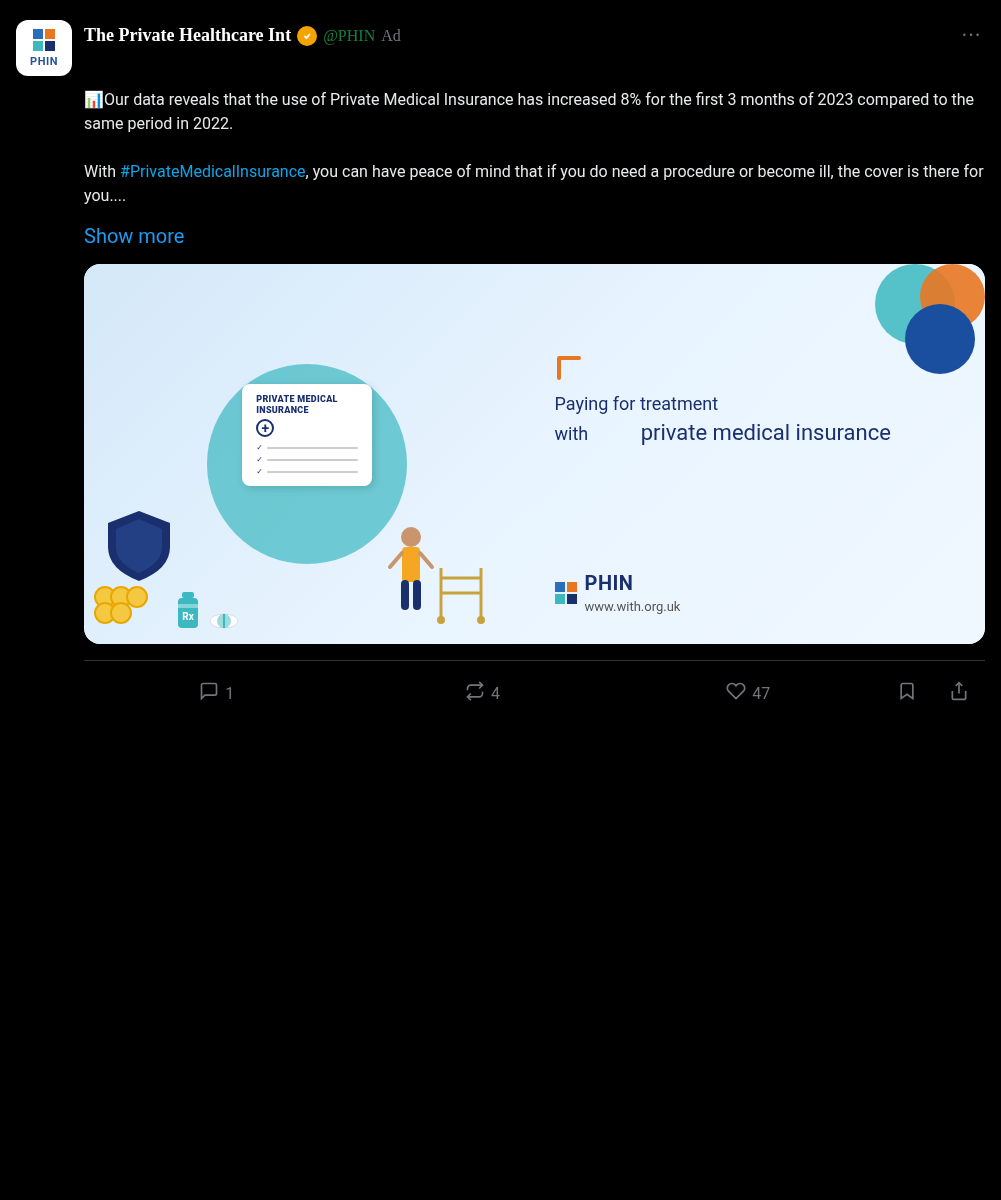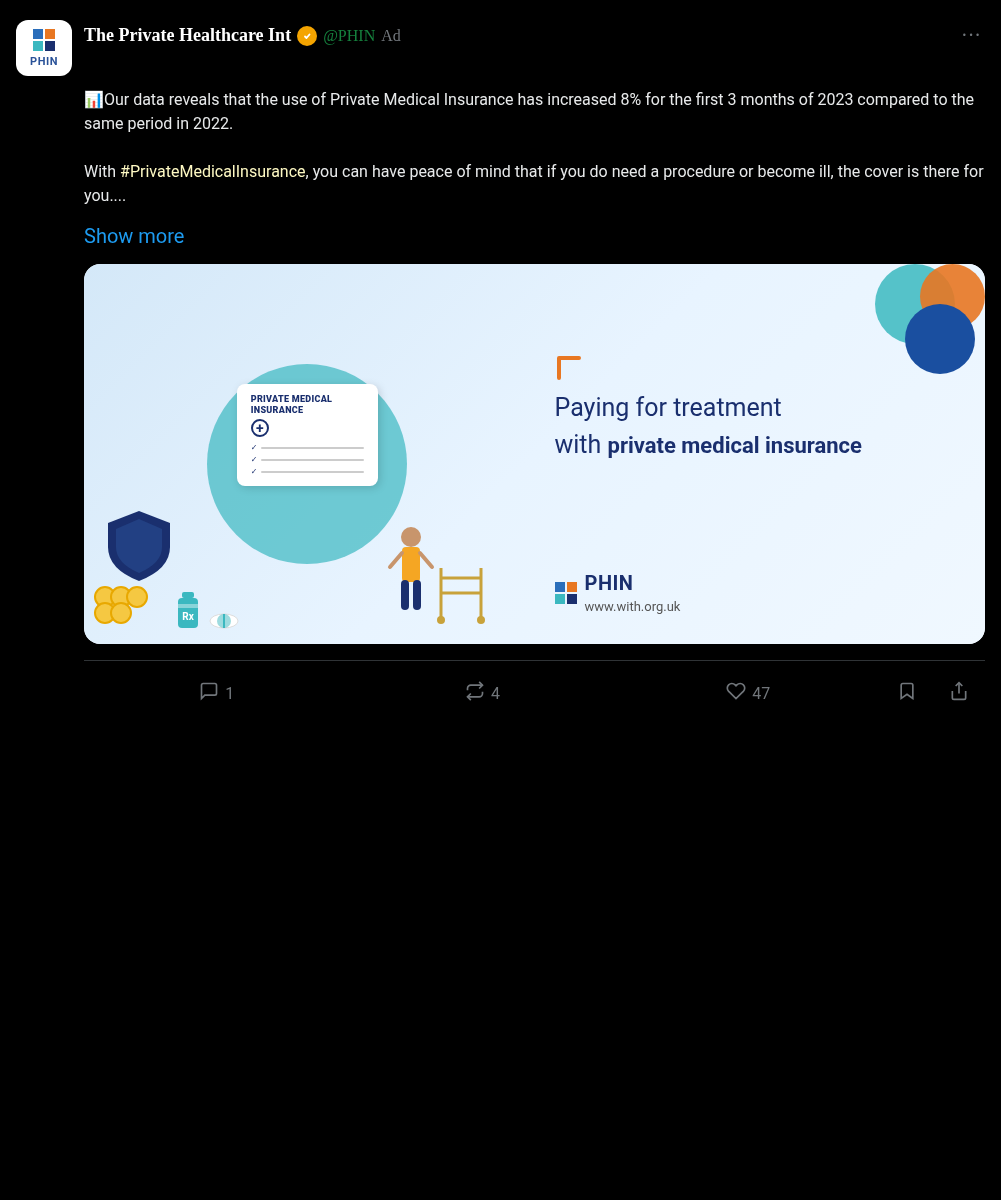--- a/index.html
+++ b/index.html
@@ -119,21 +119,21 @@
     }
 
     .tweet-text {
       font-size: 16px;
       line-height: 1.5;
       color: #e7e9ea;
       margin-bottom: 16px;
     }
 
     .tweet-text .hashtag {
-      color: #fef9c3;
+      color: #0ea5e9;
     }
 
     .show-more {
       color: #1d9bf0;
       font-size: 20px;
       cursor: pointer;
       display: block;
       margin-bottom: 16px;
     }
 
@@ -180,21 +180,21 @@
       transform: translate(-50%, -45%);
       opacity: 0.7;
     }
 
     .document-card {
       background: #fff;
       border-radius: 8px;
       padding: 10px 14px;
       position: relative;
       z-index: 2;
-      width: 141px;
+      width: 130px;
       box-shadow: 2px 2px 8px rgba(0,0,0,0.15);
       margin-bottom: 8px;
     }
 
     .doc-title {
       font-size: 9px;
       font-weight: 900;
       color: #1a2f6e;
       text-transform: uppercase;
       letter-spacing: 0.3px;
@@ -308,32 +308,33 @@
       top: 40px;
       right: 10px;
     }
 
     .ad-text-main {
       margin-top: 30px;
       padding-right: 10px;
     }
 
     .ad-text-line1 {
-      font-size: 25px;
+      font-size: 18px;
       color: #1a2f6e;
       font-weight: 400;
       line-height: 1.3;
       margin-bottom: 4px;
     }
 
     .ad-text-line2 {
       font-size: 22px;
       color: #1a2f6e;
-      font-weight: 700;
+      font-weight: 400;
       line-height: 1.3;
+      margin-left: 48px;
     }
 
     .phin-logo-bottom {
       display: flex;
       align-items: center;
       gap: 8px;
       margin-top: 20px;
     }
 
     .phin-grid-logo {

